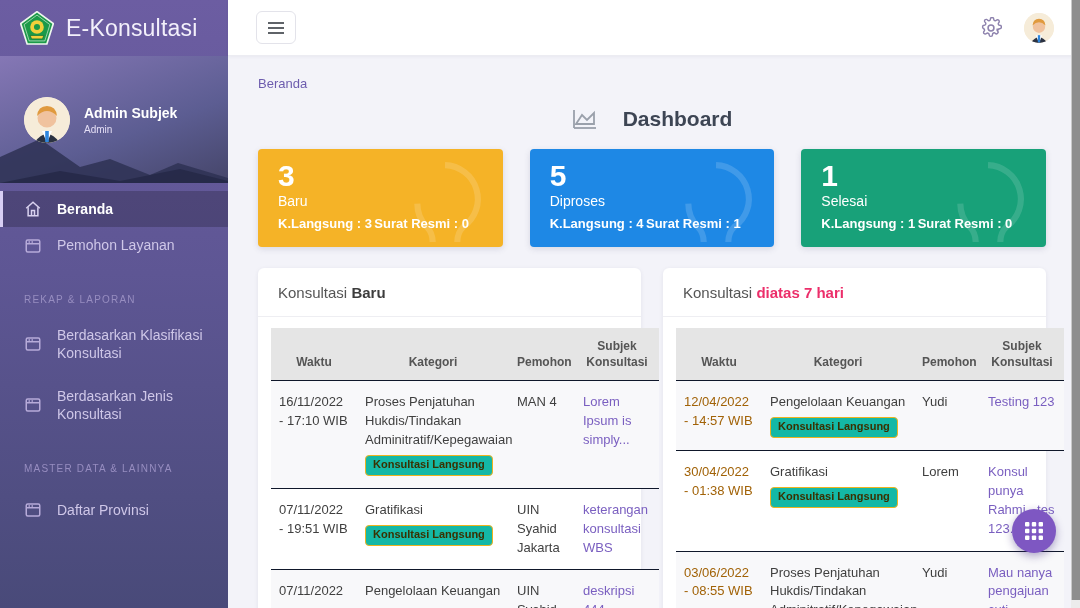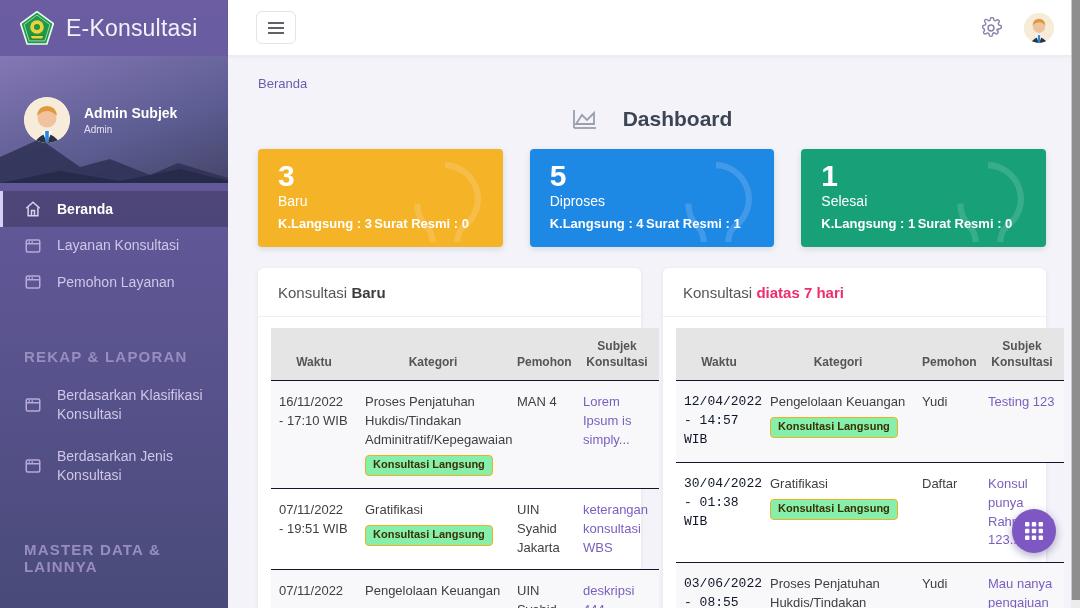--- a/index.html
+++ b/index.html
@@ -16,21 +16,21 @@
     background:linear-gradient(160deg,#8577b5 0%,#5c5d92 60%,#454569 100%); }
   .profile .mountains { position:absolute; left:0; bottom:0; width:100%; height:60px; }
   .avatar-lg { width:46px; height:46px; border-radius:50%; overflow:hidden; background:#f6ecd9; flex:0 0 46px; position:relative; z-index:2; }
   .p-name { color:#ffffff; font-weight:bold; font-size:14px; position:relative; z-index:2; }
   .p-role { color:#e4def5; font-size:10px; margin-top:3px; position:relative; z-index:2; }
   .menu { padding-top:8px; }
   .m-item { display:flex; align-items:center; gap:15px; padding:9px 14px 9px 24px; color:#cfc7e8; font-size:14px; line-height:1.32; cursor:pointer; position:relative; }
   .m-item svg { flex:0 0 18px; }
   .m-item.active { background:rgba(0,0,0,.20); color:#ffffff; font-weight:bold; }
   .m-item.active::before { content:""; position:absolute; left:0; top:0; bottom:0; width:3px; background:#d8cff4; }
-  .m-section { font-size:15px; font-weight:bold; letter-spacing:1.2px; color:#978dc0; padding:0 24px; margin:48px 0 12px; text-transform:uppercase; }
+  .m-section { font-size:10px; font-weight:normal; letter-spacing:1.2px; color:#978dc0; padding:0 24px; margin:30px 0 12px; text-transform:uppercase; }
   .m-gap { height:6px; }
 
   
   .main { flex:1; display:flex; flex-direction:column; min-width:0; }
   .topbar { height:56px; background:#ffffff; display:flex; align-items:center; justify-content:space-between; padding:0 26px 0 28px; border-bottom:1px solid #ececf2; box-shadow:0 1px 3px rgba(40,40,80,.05); }
   .hamburger { width:40px; height:33px; border:1px solid #e3e3ea; border-radius:6px; background:#fff; display:flex; align-items:center; justify-content:center; cursor:pointer; }
   .topbar-right { display:flex; align-items:center; gap:22px; }
   .avatar-sm { width:30px; height:30px; border-radius:50%; overflow:hidden; background:#f6ecd9; cursor:pointer; }
 
   .content { flex:1; padding:20px 34px 0 30px; overflow:hidden; position:relative; }
@@ -55,24 +55,24 @@
   .t-title { padding:16px 20px 15px; font-size:15px; color:#555; border-bottom:1px solid #eeeef2; }
   .t-title b { color:#3c3c3c; }
   .t-title b.pink { color:#ec2e6a;margin-top:36px; }
   .t-wrap { padding:11px 13px 0; }
   table { width:100%; border-collapse:collapse; font-size:13px; table-layout:fixed; }
   thead th { background:#e5e5e5; text-align:center; color:#555; font-size:12px; padding:10px 8px; vertical-align:bottom; line-height:1.35; font-weight:bold; }
   th.c-waktu { width:86px; } th.c-kategori { width:152px; } th.c-pemohon { width:66px; } th.c-subjek { width:84px; }
   tbody td { padding:12px 8px; vertical-align:top; color:#3f3f3f; line-height:1.45; }
   tbody tr { border-top:1px solid #0f172a; }
   tbody tr:nth-child(odd) { background:#f8f8fa; }
-  .badge { display:inline-block; background:#86efac; color:#3a3000; border:1px solid #edb31f; font-size:11px; font-weight:bold; border-radius:4px; padding:1px 7px 2px; margin-top:5px; white-space:nowrap; }
+  .badge { display:inline-block; background:#14b8a6; color:#3a3000; border:1px solid #edb31f; font-size:11px; font-weight:bold; border-radius:4px; padding:1px 7px 2px; margin-top:5px; white-space:nowrap; }
   .subjek { color:#7a5fc0; cursor:pointer; }
   .waktu { color:#3f3f3f; }
-  .pink-table .waktu { color:#0f172a;font-family:Liberation Mono, monospace; }
+  .pink-table .waktu { color:#a16207; }
 
   
   .fab { position:absolute; left:1012px; top:509px; width:44px; height:44px; border-radius:50%; background:#7e57c2; box-shadow:0 3px 8px rgba(60,40,120,.4); display:flex; align-items:center; justify-content:center; cursor:pointer; z-index:30; }
   .scrollbar { position:absolute; right:0; top:0; width:9px; height:608px; background:#ececec; z-index:40; }
   .scroll-thumb { position:absolute; right:0; top:0; width:9px; height:600px; background:#8e8e8e; border-left:1px solid #c9c9c9; cursor:pointer; }
 </style>
 </head>
 <body>
 
 <div class="app">
@@ -119,29 +119,20 @@
           </svg>
         <span>Beranda</span>
       </div>
       <div class="m-item">
         <svg width="18" height="18" viewBox="0 0 24 24" fill="none" stroke="#b7abd9" stroke-width="2">
             <rect x="3" y="4" width="18" height="16" rx="2"></rect>
             <line x1="3" y1="9" x2="21" y2="9"></line>
             <line x1="6" y1="6.5" x2="8" y2="6.5"></line>
             <line x1="10" y1="6.5" x2="12" y2="6.5"></line>
           </svg>
-        <span>Layanan Konsultasi</span>
-      </div>
-      <div class="m-item">
-        <svg width="18" height="18" viewBox="0 0 24 24" fill="none" stroke="#b7abd9" stroke-width="2">
-            <rect x="3" y="4" width="18" height="16" rx="2"></rect>
-            <line x1="3" y1="9" x2="21" y2="9"></line>
-            <line x1="6" y1="6.5" x2="8" y2="6.5"></line>
-            <line x1="10" y1="6.5" x2="12" y2="6.5"></line>
-          </svg>
         <span>Pemohon Layanan</span>
       </div>
 
       <div class="m-section">REKAP &amp; LAPORAN</div>
 
       <div class="m-item">
         <svg width="18" height="18" viewBox="0 0 24 24" fill="none" stroke="#b7abd9" stroke-width="2">
             <rect x="3" y="4" width="18" height="16" rx="2"></rect>
             <line x1="3" y1="9" x2="21" y2="9"></line>
             <line x1="6" y1="6.5" x2="8" y2="6.5"></line>
@@ -156,20 +147,29 @@
             <line x1="3" y1="9" x2="21" y2="9"></line>
             <line x1="6" y1="6.5" x2="8" y2="6.5"></line>
             <line x1="10" y1="6.5" x2="12" y2="6.5"></line>
           </svg>
         <span style="max-width:150px;">Berdasarkan Jenis Konsultasi</span>
       </div>
 
       <div class="m-section">MASTER DATA &amp; LAINNYA</div>
 
       <div class="m-gap"></div>
+      <div class="m-item">
+        <svg width="18" height="18" viewBox="0 0 24 24" fill="none" stroke="#b7abd9" stroke-width="2">
+            <rect x="3" y="4" width="18" height="16" rx="2"></rect>
+            <line x1="3" y1="9" x2="21" y2="9"></line>
+            <line x1="6" y1="6.5" x2="8" y2="6.5"></line>
+            <line x1="10" y1="6.5" x2="12" y2="6.5"></line>
+          </svg>
+        <span>Daftar Provinsi</span>
+      </div>
     </nav>
   </aside>
 
   <div class="main">
     <header class="topbar">
       <button class="hamburger">
         <svg width="18" height="14" viewBox="0 0 18 14" stroke="#5f6368" stroke-width="2">
             <line x1="1" y1="2" x2="17" y2="2"></line>
             <line x1="1" y1="7" x2="17" y2="7"></line>
             <line x1="1" y1="12" x2="17" y2="12"></line>
@@ -323,21 +323,21 @@
                   <td><div>Pengelolaan Keuangan</div><span class="badge">Konsultasi Langsung</span></td>
                   <td>Yudi</td>
                   <td><span class="subjek">Testing 123</span></td>
                 </tr>
                 <tr>
                   <td class="waktu">
                       <div>30/04/2022</div>
                       <div>- 01:38 WIB</div>
                     </td>
                   <td><div>Gratifikasi</div><span class="badge">Konsultasi Langsung</span></td>
-                  <td>Daftar</td>
+                  <td>Lorem</td>
                   <td><span class="subjek">Konsul punya Rahmi - tes 123...</span></td>
                 </tr>
                 <tr>
                   <td class="waktu">
                       <div>03/06/2022</div>
                       <div>- 08:55 WIB</div>
                     </td>
                   <td>
                       <div>Proses Penjatuhan Hukdis/Tindakan Adminitratif/Kepegawaian</div>
                     </td>

